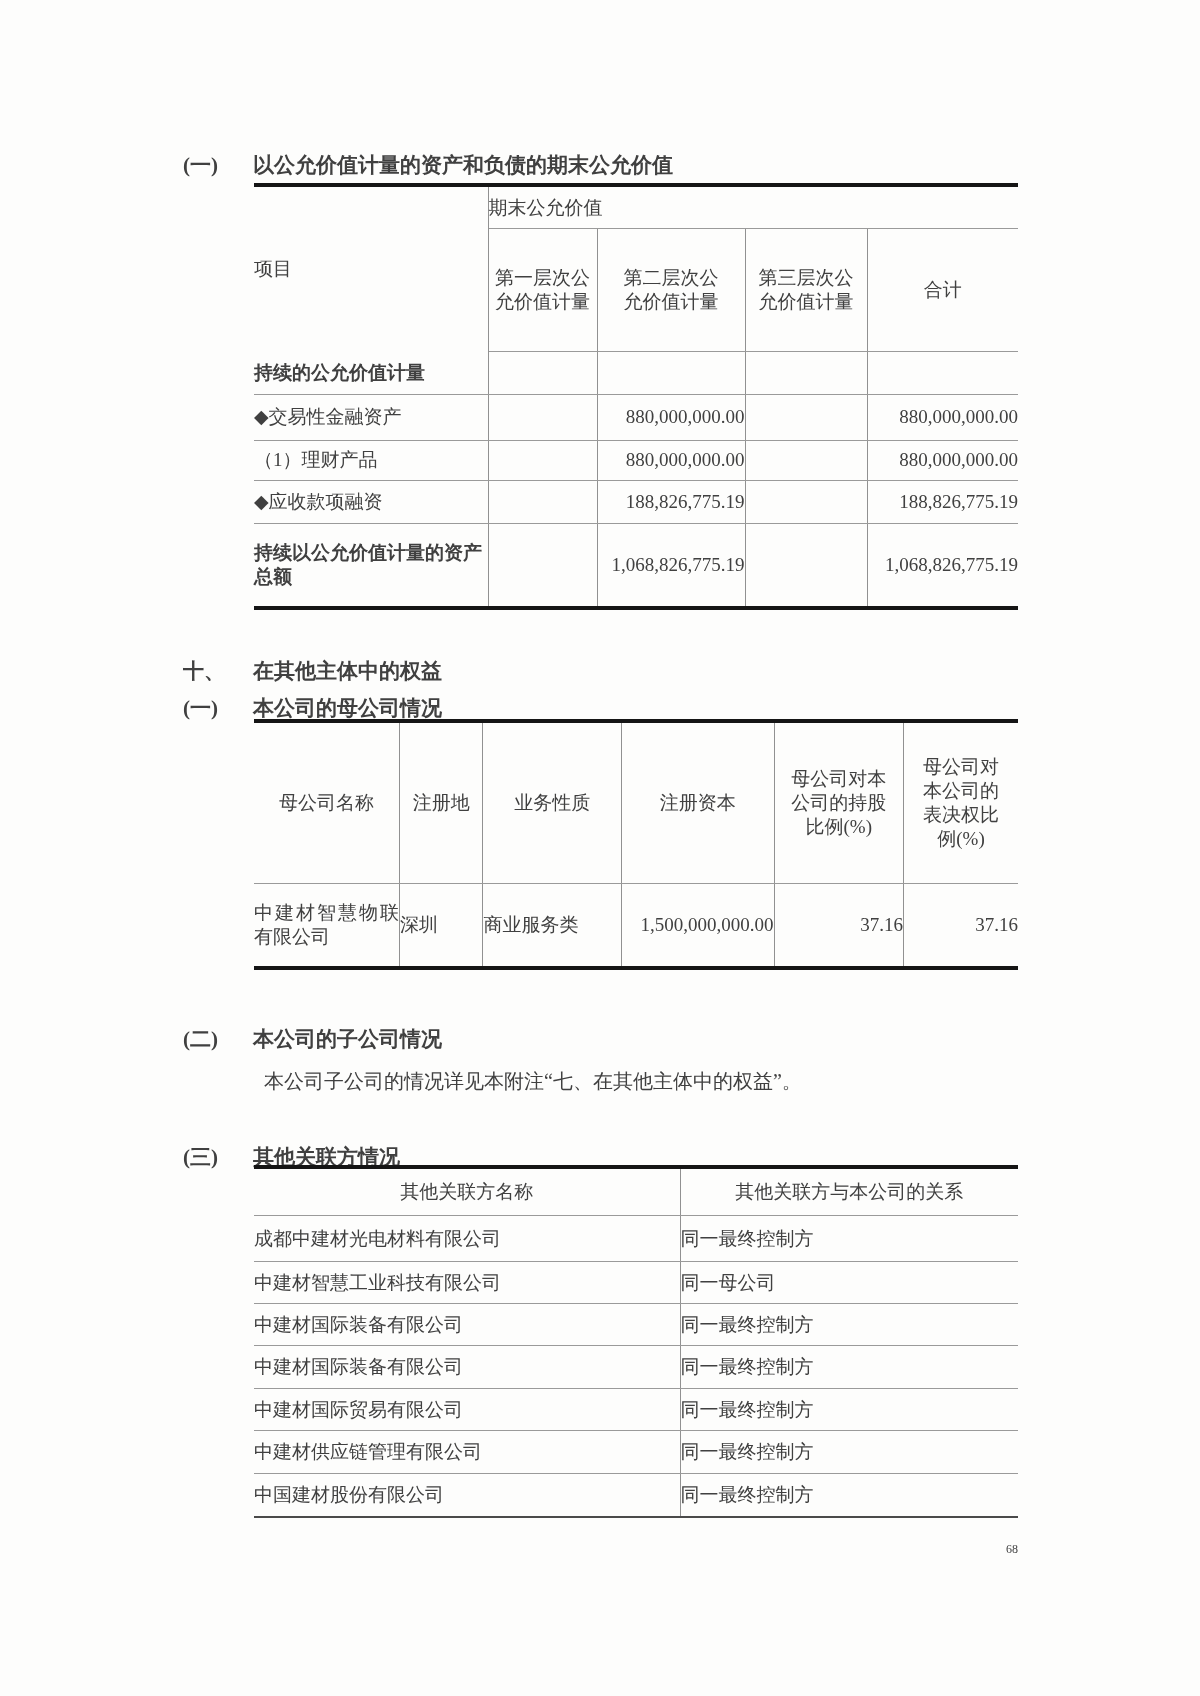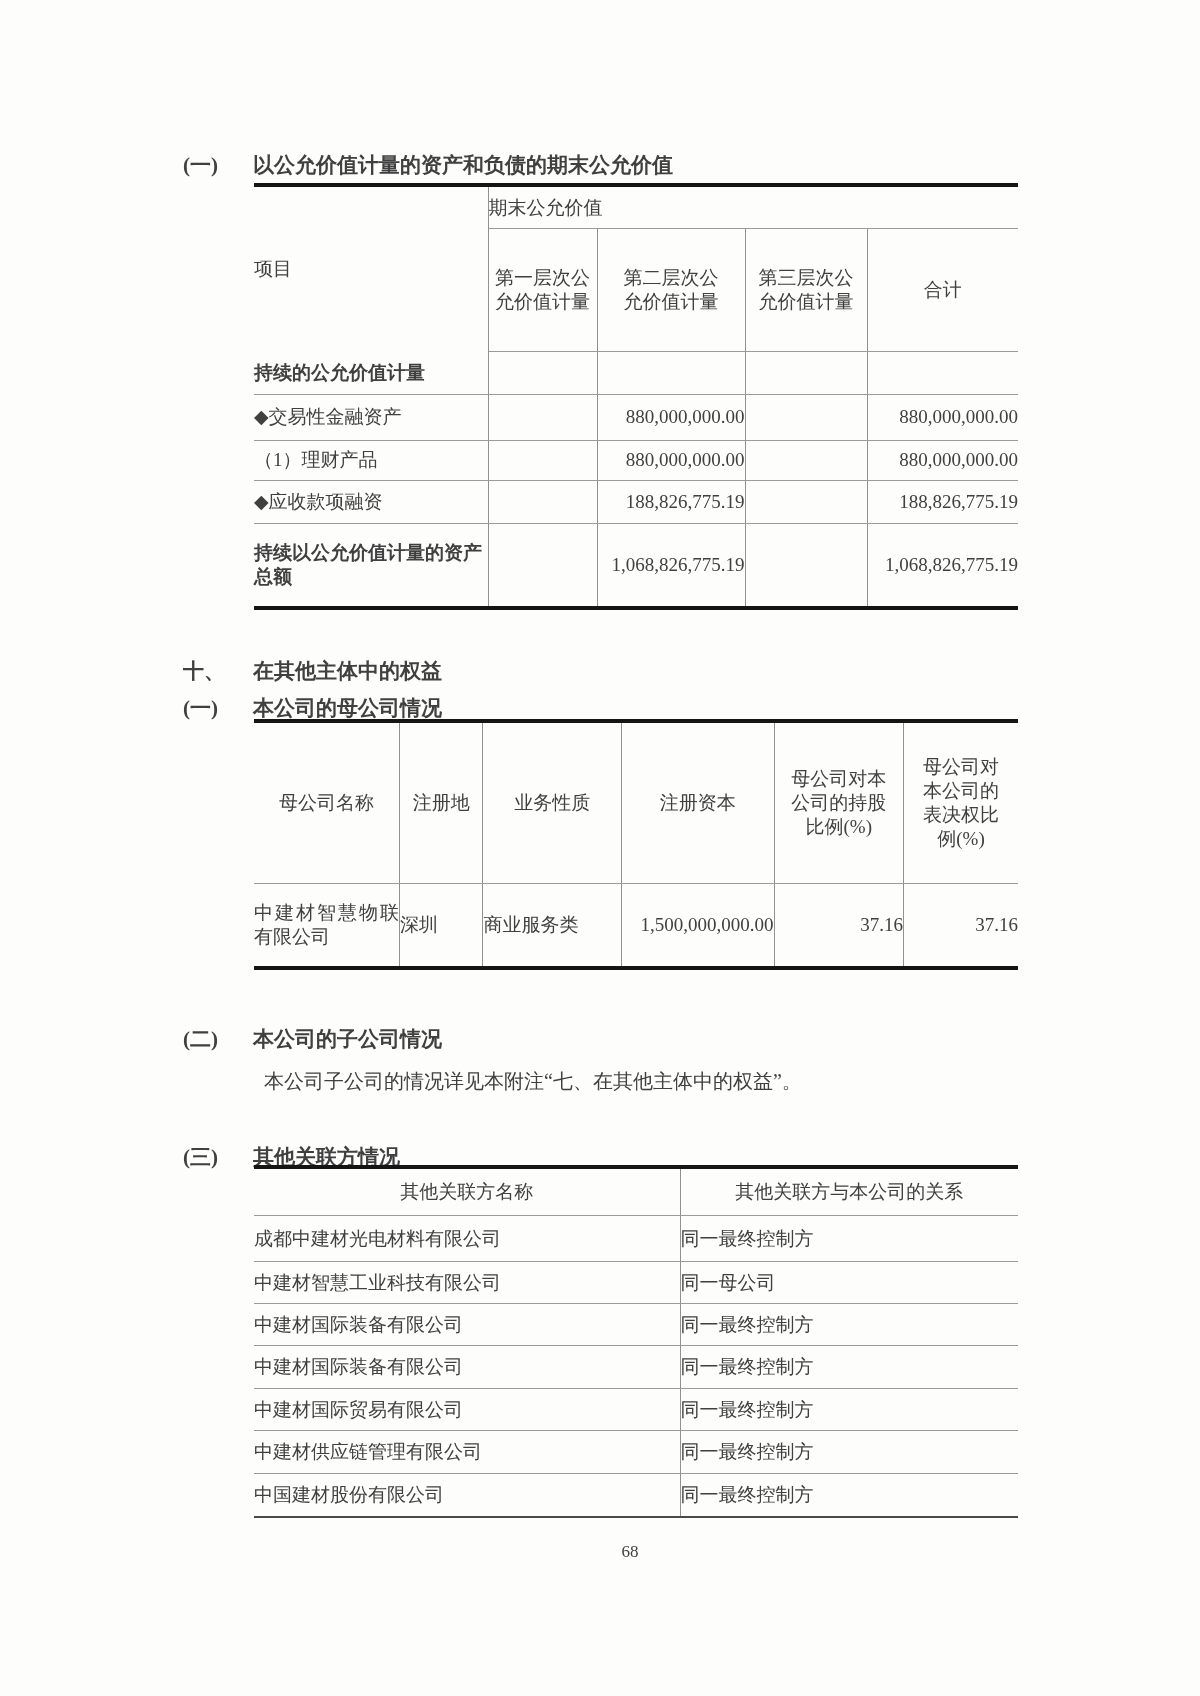--- a/index.html
+++ b/index.html
@@ -36,21 +36,21 @@
   .t2-head td{line-height:42px;text-align:center;height:160px;}
   .t2-head .hw5{padding:0 14px;}
   .t2-head .hw6{padding:0 17px;}
   .t2-row td{height:82px;line-height:36px;}
   td.justify-name{text-align:justify;text-align-last:left;padding-left:10px;padding-right:15px;}
   
   .t3-head td{height:46px;text-align:center;}
   .t3-row td{height:41px;}
   td.rel{padding-left:14px;}
   
-  .page-number{position:absolute;left:248px;width:764px;text-align:center;font-size:17px;}
+  .page-number{position:absolute;left:254px;width:764px;text-align:right;font-size:12px;}
 </style>
 </head>
 <body>
 
 <div class="page">
 
   <div class="heading" style="top:152px">
     <span class="marker">(一)</span><span>以公允价值计量的资产和负债的期末公允价值</span>
   </div>
 

